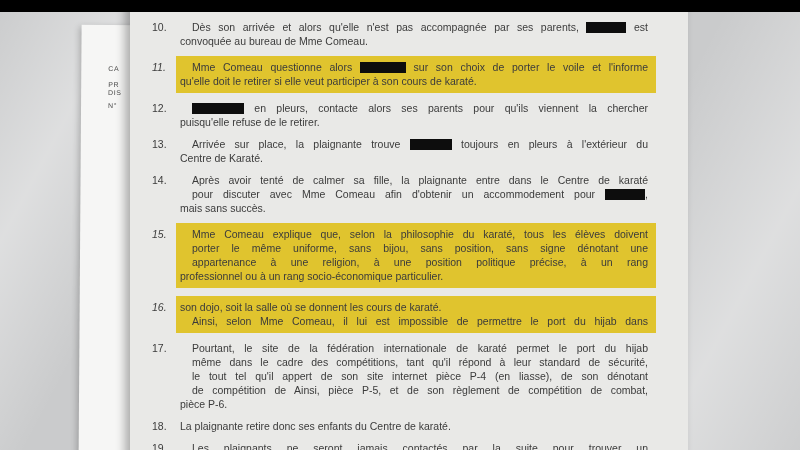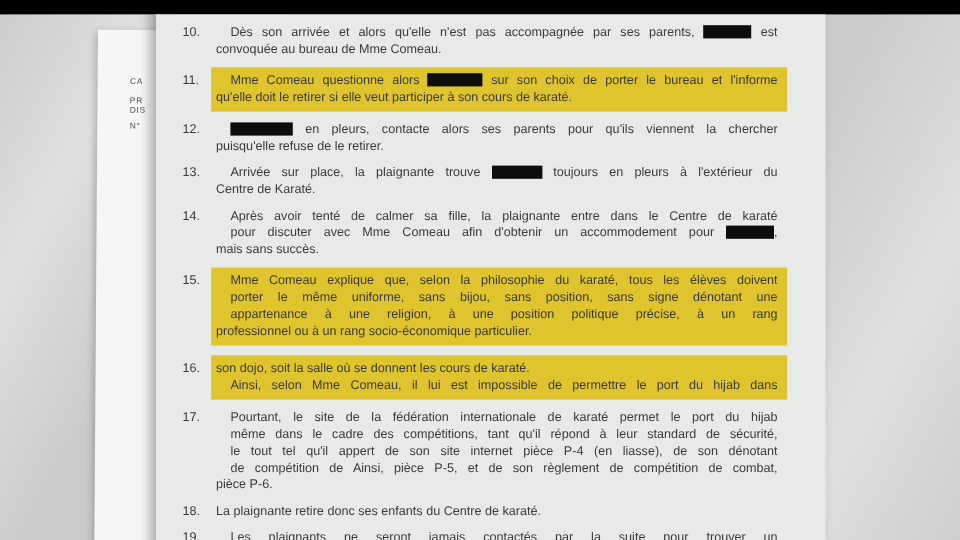--- a/index.html
+++ b/index.html
@@ -39,21 +39,21 @@
     font-size:10.5px;
   }
   .para { display:flex; margin-bottom:8px; }
   .num  { flex:0 0 28px; width:28px; line-height:14px; }
   .body { width:468px; }
   .hl .body {
     background: var(--highlight-color, #e0c42e);
     padding:4px 8px 5px 4px;
     margin:0 -8px 0 -4px;
   }
-  .hl .num { padding-top:4px; }
+  .hl .num { padding-top:4px;font-style:italic; }
   .line {
     text-align:justify; height:14px; line-height:14px; overflow:hidden;
     white-space:normal;
   }
   .jl { text-align-last:justify;padding-left:12px; }
   .b { font-weight:normal; }
   .redact {
     display:inline-block; height:11px; vertical-align:-2px;
     background: var(--redaction-color, #0d0d0d);
   }
@@ -77,21 +77,21 @@
         <div class="para">
           <div class="num">10.</div>
           <div class="body">
             <div class="line jl"><span>Dès son arrivée et alors qu'elle n'est pas accompagnée par ses parents, </span><span class="redact" style="width: 40px;"></span><span> est</span></div>
             <div class="line"><span>convoquée au bureau de Mme Comeau.</span></div>
           </div>
         </div>
         <div class="para hl">
           <div class="num">11.</div>
           <div class="body">
-            <div class="line jl"><span>Mme Comeau questionne alors </span><span class="redact" style="width: 46px;"></span><span> sur son choix de porter le bureau et l'informe</span></div>
+            <div class="line jl"><span>Mme Comeau questionne alors </span><span class="redact" style="width: 46px;"></span><span> sur son choix de porter le voile et l'informe</span></div>
             <div class="line"><span>qu'elle doit le retirer si elle veut participer à son cours de karaté.</span></div>
           </div>
         </div>
         <div class="para">
           <div class="num">12.</div>
           <div class="body">
             <div class="line jl"><span class="redact" style="width: 52px;"></span><span> en pleurs, contacte alors ses parents pour qu'ils viennent la chercher</span></div>
             <div class="line"><span>puisqu'elle refuse de le retirer.</span></div>
           </div>
         </div>

